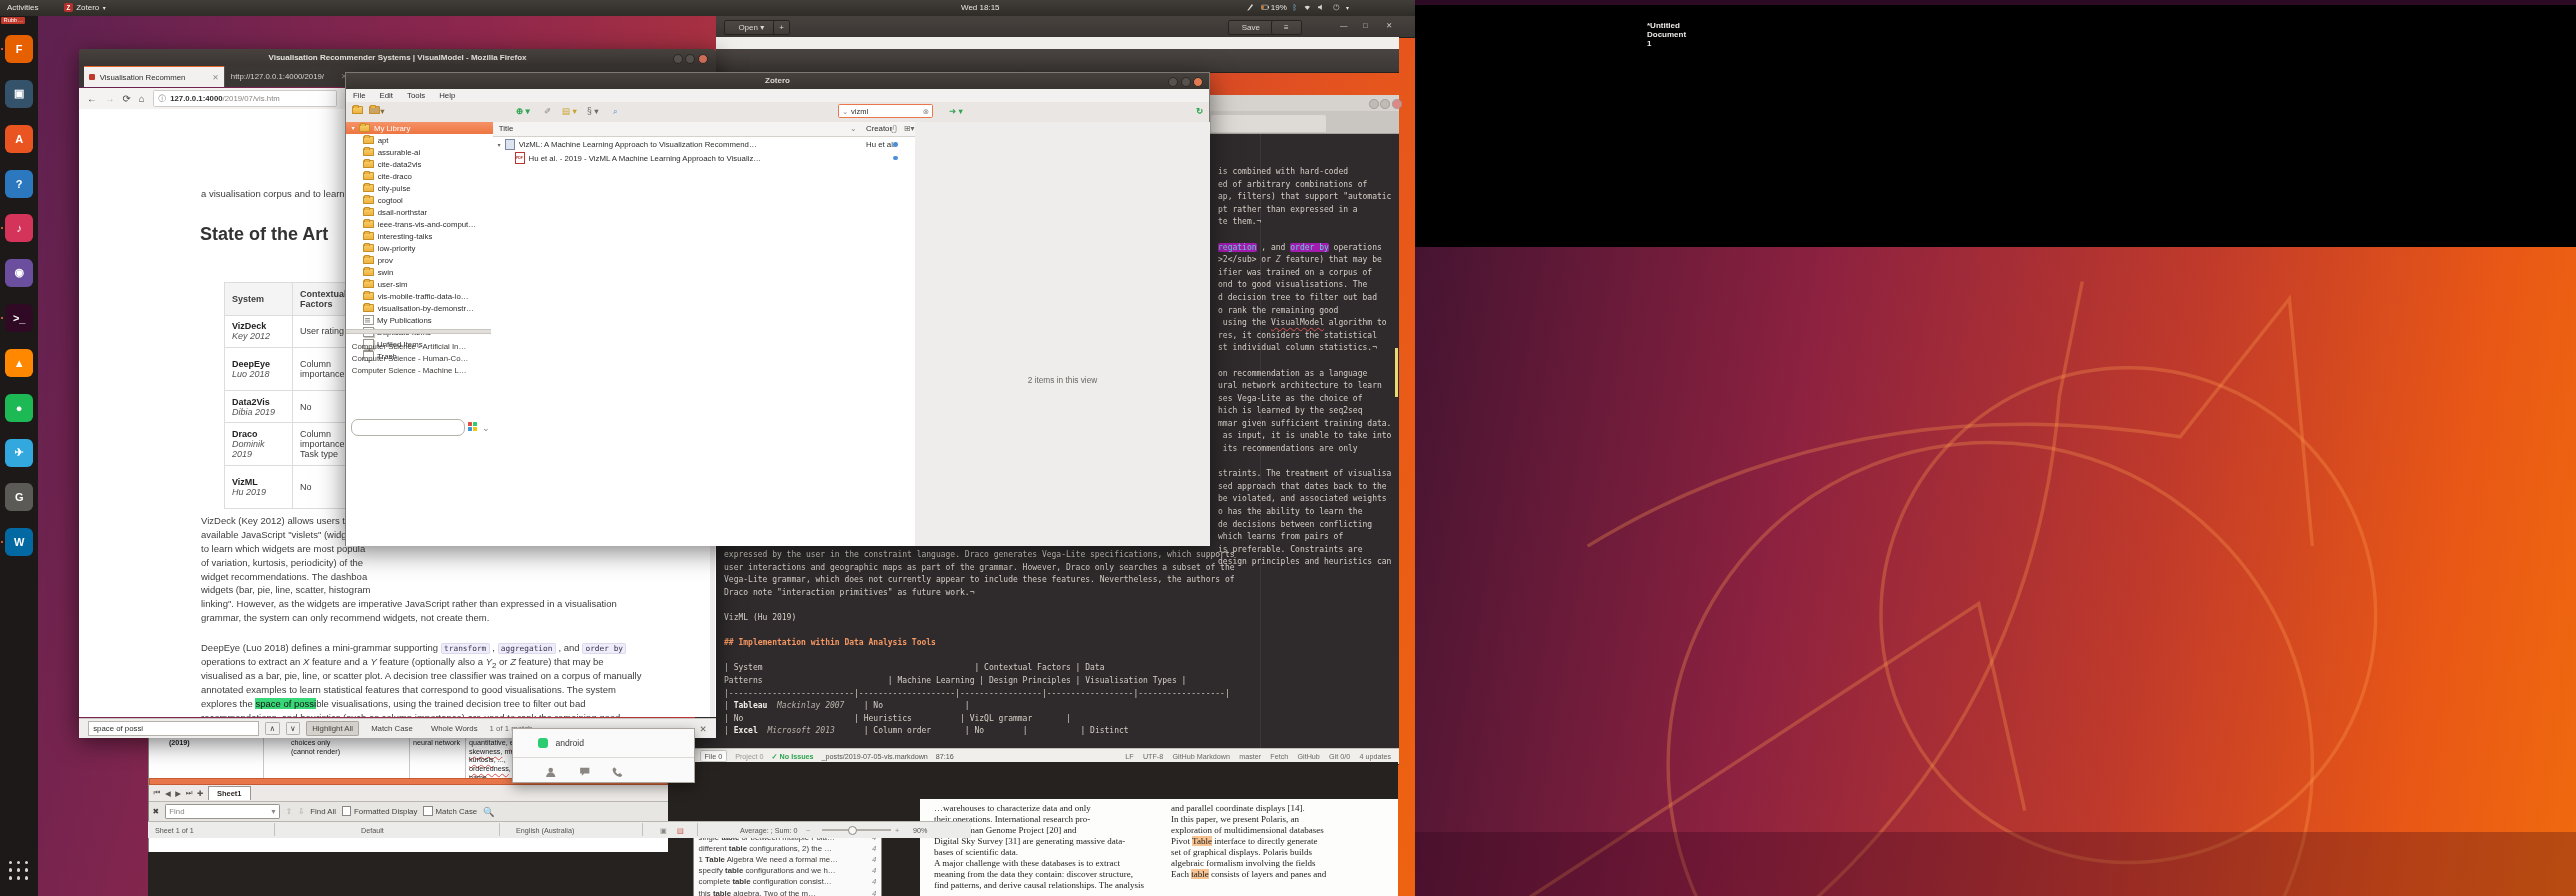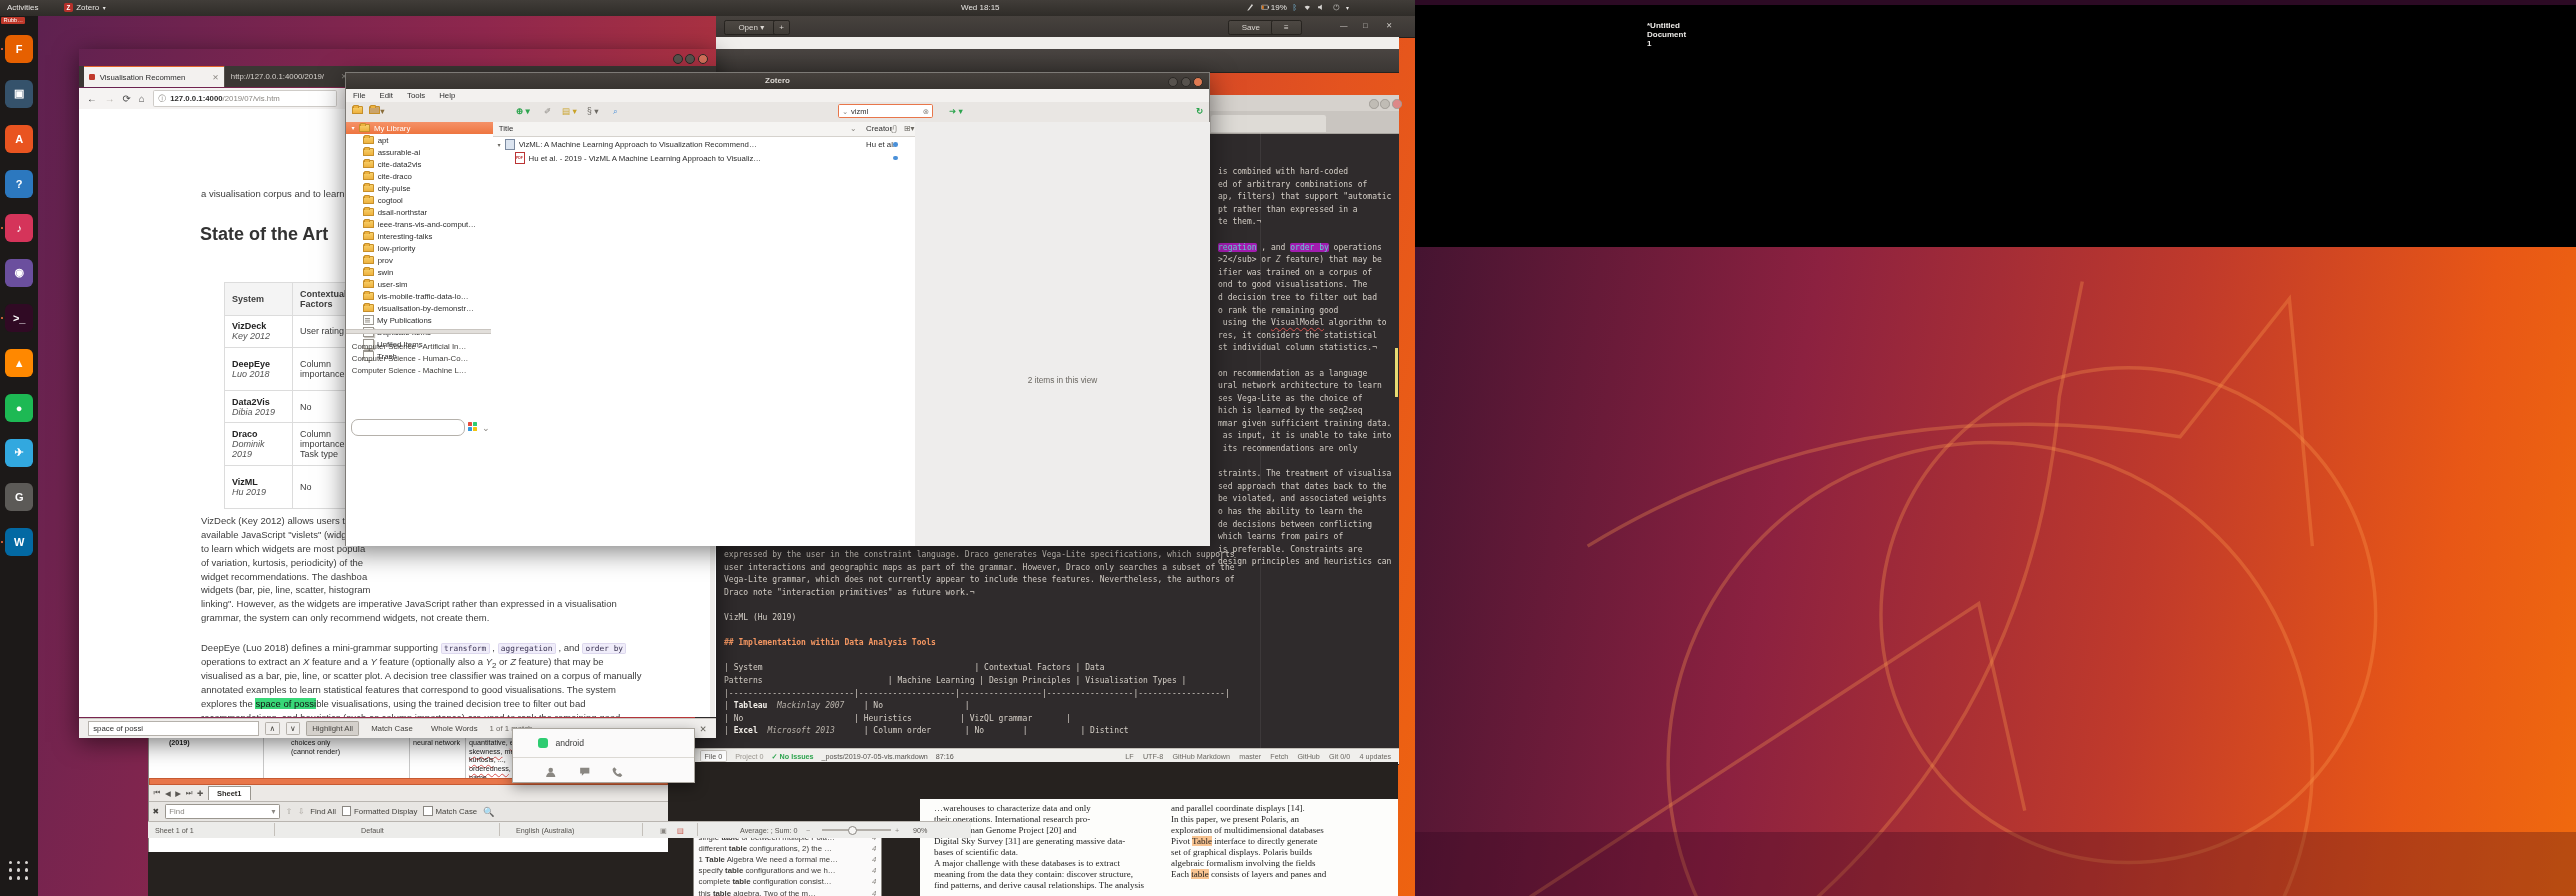--- a/index.html
+++ b/index.html
@@ -374,20 +374,21 @@
   <span class="cs" style="left:592px;">Average: ; Sum: 0</span>
   <span class="cs" style="left:658px;color:#8a8782;">−</span>
   <div id="zoom-slider">
       <i></i>
     </div>
   <span class="cs" style="left:747px;color:#8a8782;">+</span>
   <span class="cs" style="left:765px;">90%</span>
 </div>
 
 <div class="abs" id="firefox">
+  <div id="ff-title">Visualisation Recommender Systems | VisualModel - Mozilla Firefox</div>
   <span class="ff-ctl" style="right:33px;"></span>
   <span class="ff-ctl" style="right:21px;"></span>
   <span class="ff-ctl" style="right:8px;background:#d3705a;"></span>
   <div id="ff-tabs">
     <div class="ff-tab" id="ff-tab1">
       <span style="width:5.8px;height:5.8px;background:#c0392b;border-radius:1.2px;"></span>
       <span>Visualisation Recommen</span>
         <span class="tabx">✕</span>
     </div>
     <div class="ff-tab" id="ff-tab2">

